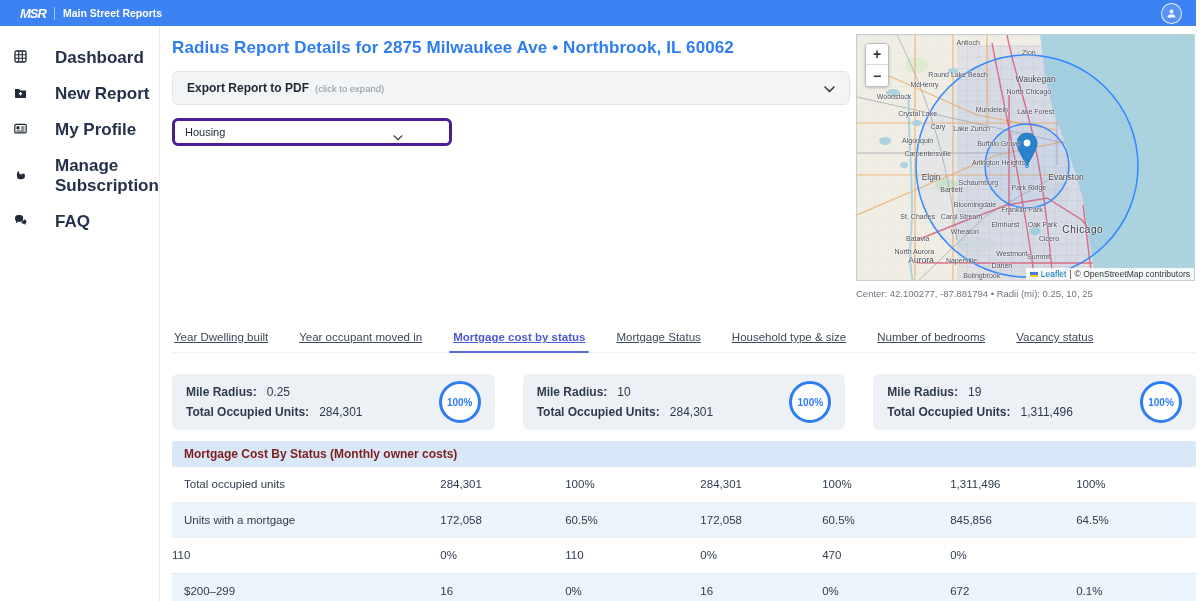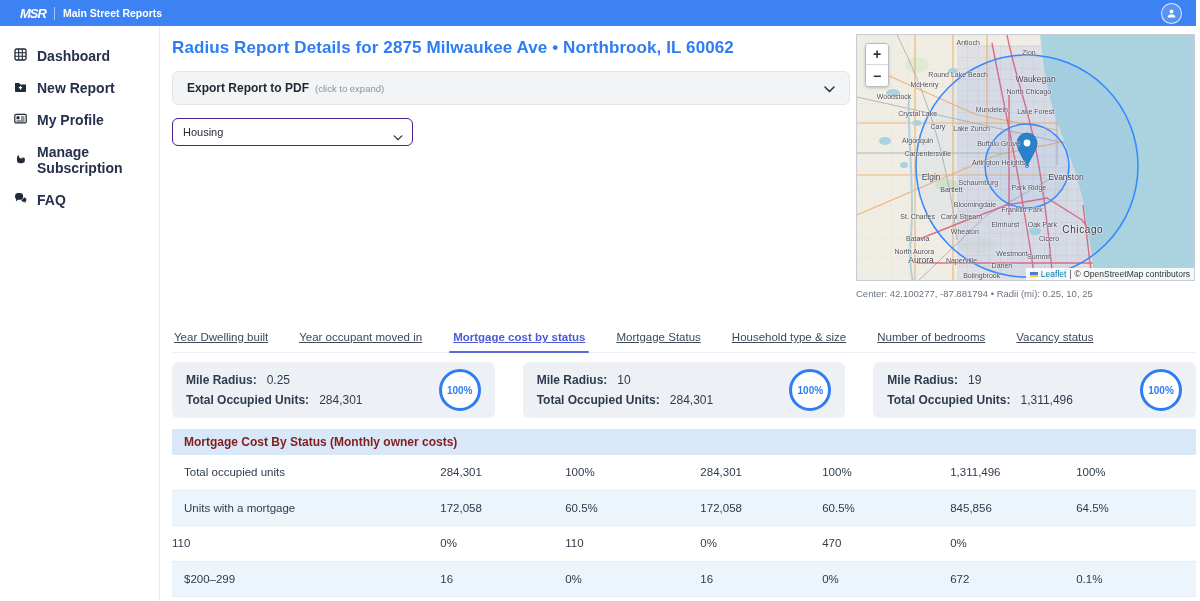--- a/index.html
+++ b/index.html
@@ -17,39 +17,39 @@
     display:flex; align-items:center; justify-content:space-between; padding:0 14px 0 20px;}
   .brandwrap{display:flex; align-items:center; gap:8px;}
   .logo{color:#fff; font-weight:800; font-size:13px; letter-spacing:-1px; font-style:italic;}
   .brand-sep{width:1px; height:13px; background:rgba(255,255,255,.55);}
   .brand{color:#fff; font-size:10.5px; font-weight:600;}
   .avatar-btn{width:21px; height:21px; border-radius:50%; border:1.4px solid rgba(255,255,255,.85);
     background:rgba(255,255,255,.14); display:flex; align-items:center; justify-content:center; cursor:pointer;}
 
   
   .sidebar{position:absolute; top:26px; left:0; width:160px; bottom:0; background:#fff; border-right:1px solid #e8eaee; padding-top:14px;}
-  .side-item{display:flex; align-items:center; gap:10px; padding:8px 0 8px 14px; cursor:pointer;
-    font-size:14px; font-weight:600; color:#25304a;}
+  .side-item{display:flex; align-items:center; gap:28px; padding:8px 0 8px 14px; cursor:pointer;
+    font-size:17px; font-weight:600; color:#25304a;}
   .side-item svg{flex:0 0 auto;}
 
   
   .content{position:absolute; left:160px; top:26px; right:0; bottom:0; padding:8px 4px 0 12px;}
   .top-row{display:flex; align-items:flex-start;}
   .left-col{flex:1 1 auto; max-width:678px; padding-top:4px;}
   .right-col{width:340px; margin-left:auto;}
 
   .page-title{color:var(--title-blue); font-size:17px; font-weight:700; letter-spacing:.1px;}
 
   .accordion{margin-top:13px; width:100%; background:#f2f4f6; border:1px solid #e2e6ea; border-radius:6px;
     height:31px; display:flex; align-items:center; padding:16px 14px; cursor:pointer;}
   .accordion .acc-label{font-size:12px; font-weight:700; color:#1f2733;}
   .accordion .acc-hint{font-size:9.5px; color:#8b93a0; margin-left:6px;}
   .accordion .chev{margin-left:auto;}
 
-  .cat-select{margin-top:13px; width:241px; height:28px; border:1px solid #4c1d95; border-radius:6px;
+  .cat-select{margin-top:13px; width:280px; height:28px; border:3px solid #4c1d95; border-radius:6px;
     background:#fff; font-size:11px; color:#1f2733; padding:0 10px; appearance:none; -webkit-appearance:none;
     font-family:"Liberation Sans",sans-serif; cursor:pointer;}
   .select-wrap{position:relative; width:241px;}
   .select-wrap .chev{position:absolute; right:10px; top:22px; pointer-events:none;}
 
   
   .map-box{position:relative; width:339px; height:247px; border:1px solid #c9ccd2; overflow:hidden; background:#f0ede5;}
   .map-box svg.mapart{position:absolute; inset:0;}
   .map-label{position:absolute; transform:translate(-50%,-50%); font-size:7px; color:#4c4c58;
     white-space:nowrap; text-shadow:0 0 2px #fff,0 0 2px #fff; pointer-events:none;}
@@ -66,21 +66,21 @@
   .flag{display:inline-block; width:8px; height:5px; background:linear-gradient(#4c7be1 50%, #f7d117 50%);}
   .map-caption{margin-top:7px; font-size:9.5px; color:#6b7480;}
 
   
   .tabs{margin-top:26px; display:flex; gap:27px; border-bottom:1px solid #f0f0f5; padding-bottom:0;}
   .tab{font-size:11.5px; color:#3c4a5a; padding:6px 2px 9px; cursor:pointer; position:relative; white-space:nowrap;text-decoration:underline;}
   .tab.active{color:var(--tab-active); font-weight:600;}
   .tab.active::after{content:""; position:absolute; left:-2px; right:-2px; bottom:-1px; height:2px; background:#5b6bd5; border-radius:2px;}
 
   
-  .cards{margin-top:9px; display:flex; gap:28px;}
+  .cards{margin-top:21px; display:flex; gap:28px;}
   .card{flex:1 1 0; background:var(--card-bg); border-radius:6px; height:56px; display:flex; align-items:center;
     padding:0 14px; justify-content:space-between;}
   .card-lines{display:flex; flex-direction:column; gap:6px;}
   .card-line{font-size:12px; color:#2e3b4e;}
   .card-line b{font-weight:700;}
   .card-line span.val{margin-left:10px;}
   .badge{width:42px; height:42px; border-radius:50%; border:3px solid var(--title-blue); background:#fff;
     display:flex; align-items:center; justify-content:center; font-size:10px; font-weight:700; color:var(--title-blue);}
 
   

